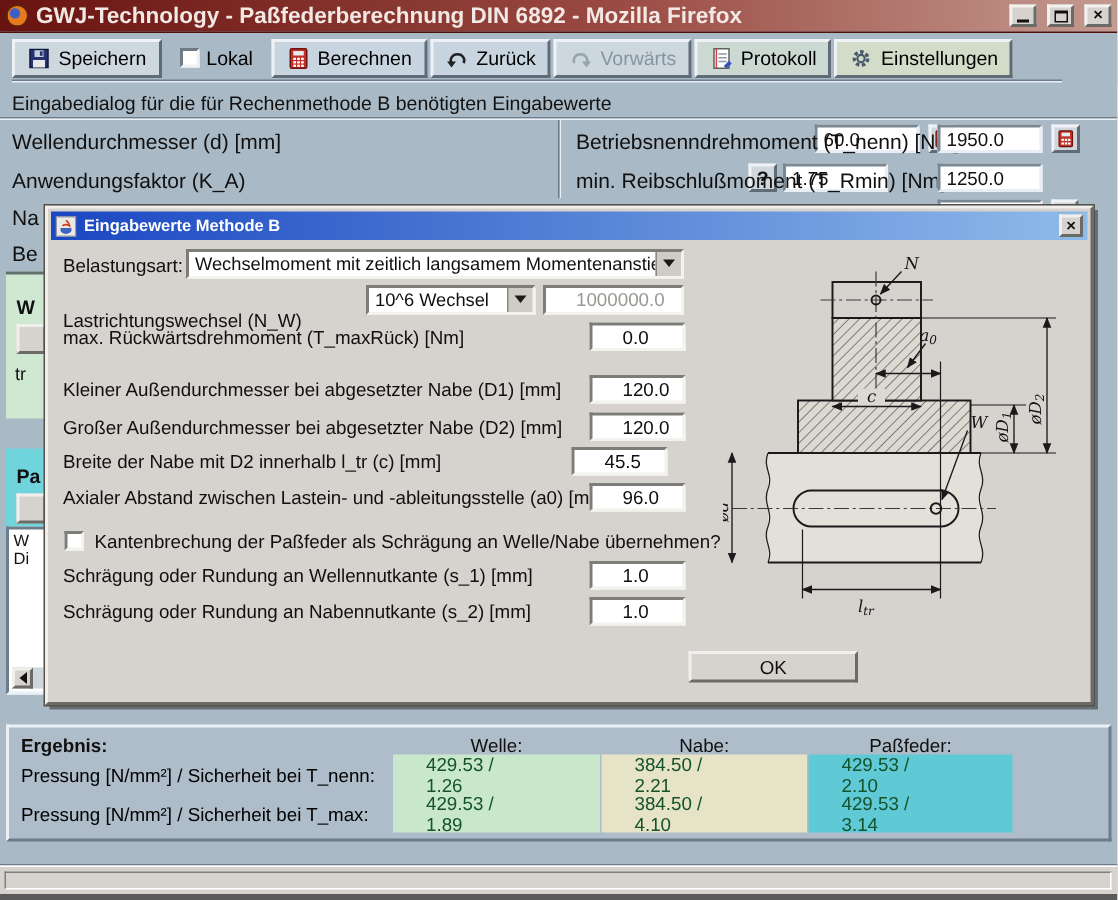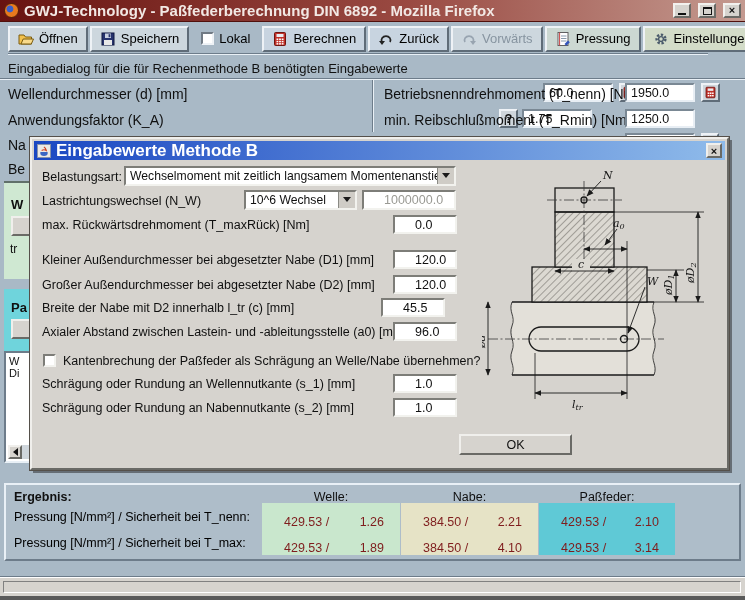--- a/index.html
+++ b/index.html
@@ -61,21 +61,21 @@
   .scrollbtn { width:14px; height:14px; background:#d6d3ce; border:2px solid;
     border-color:#f0efec #6a6a66 #6a6a66 #f0efec; display:flex; align-items:center; justify-content:center; }
   .tri-left { width:0; height:0; border:4px solid transparent; border-right:5px solid #111; margin-left:-3px; }
 
   
   .dialog { position:absolute; left:30px; top:137px; width:699px; height:333px; background:#d6d3ce;
     border:2px solid; border-color:#f0efec #6a6a66 #6a6a66 #f0efec; outline:1px solid #55504a;
     box-shadow:3px 3px 0 rgba(35,35,35,.5); z-index:10; }
   .dtitle { position:absolute; left:2px; top:2px; width:691px; height:19px;
     background:linear-gradient(to right,#1a47c2,#8fbbea); display:flex; align-items:center; gap:5px; padding:0 3px; }
-  .dtitle-txt { color:#fff; font-weight:bold; font-size:17px; flex:1; }
+  .dtitle-txt { color:#fff; font-weight:bold; font-size:11px; flex:1; }
   .dclose { width:16px; height:15px; background:#d6d3ce; border:2px solid;
     border-color:#f0efec #6a6a66 #6a6a66 #f0efec; display:flex; align-items:center; justify-content:center;
     font-size:11px; font-weight:bold; color:#111; }
   .dlabel { position:absolute; font-size:12.5px; color:#101010; white-space:nowrap; }
   .dfield { position:absolute; background:#fff; border:2px solid; border-color:#7d7d78 #f2f2ee #f2f2ee #7d7d78;
     font-size:12.5px; padding:1px 20px; color:#101010; white-space:nowrap; overflow:hidden; }
   .dfield.off { color:#9a9a94; }
   .dcombo { position:absolute; background:#fff; border:2px solid; border-color:#7d7d78 #f2f2ee #f2f2ee #7d7d78;
     display:flex; align-items:stretch; }
   .dcombo .val { flex:1; font-size:12.2px; padding:1px 0 0 4px; white-space:nowrap; overflow:hidden; color:#101010; }
@@ -95,22 +95,22 @@
   .ldr { stroke:#1a1a1a; stroke-width:.9; fill:none; marker-end:url(#arr); }
   .dtx { font:italic 11px "DejaVu Serif",serif; fill:#141414; }
 
   
   .results { position:absolute; left:4px; top:483px; width:737px; height:78px; background:#aebdc9;
     border:2px solid; border-color:#e9f0f6 #6d7c8a #6d7c8a #e9f0f6; }
   .res-title { position:absolute; left:8px; top:5px; font-size:12.5px; font-weight:bold; color:#101010; }
   .res-colhead { position:absolute; top:5px; font-size:12.5px; color:#101010; text-align:center; }
   .res-rowlabel { position:absolute; left:8px; font-size:12.5px; color:#000000; white-space:nowrap; }
   .res-block { position:absolute; top:18px; height:52px; }
-  .cellrow { height:26px; display:flex; align-items:flex-end; justify-content:space-between;
-    padding:0 16px 0 22px; font-size:12.5px; color:#7f1d1d; }
+  .cellrow { height:26px; display:flex; align-items:flex-start; justify-content:space-between;
+    padding:0 16px 0 22px; font-size:12.5px; color:#14532d;flex-direction:column; }
 
   
   .statusline { position:absolute; top:576px; left:0; width:745px; height:1px; background:#6d7c8a; }
   .statusbar { position:absolute; top:577px; left:0; width:745px; height:19px; background:#d6d3ce;
     border-top:1px solid #fff; }
   .status-inner { position:absolute; left:3px; top:3px; width:738px; height:12px;
     border:1px solid; border-color:#808080 #fff #fff #808080; }
   .bottomedge { position:absolute; top:596px; left:0; width:745px; height:4px; background:#5a5a5a; }
 </style>
 </head>
@@ -124,27 +124,20 @@
     <span class="winbtn">
         <span class="glyph-min"></span>
       </span>
     <span class="winbtn">
         <span class="glyph-max"></span>
       </span>
     <span class="winbtn">×</span>
   </div>
 
   <div class="toolbar">
-    <button class="tbtn">
-      <svg width="16" height="16" viewBox="0 0 16 16">
-          <path d="M1 13 L1 4 L6 4 L7.5 6 L13.5 6 L13.5 13 Z" fill="#f2c14e" stroke="#7a5c10"></path>
-          <path d="M3 13 L5.2 8 L15.5 8 L13.3 13 Z" fill="#f8da8c" stroke="#7a5c10"></path>
-        </svg>
-      <span>Öffnen</span>
-    </button>
     <button class="tbtn">
       <svg width="16" height="16" viewBox="0 0 16 16">
           <rect x="2" y="2" width="12" height="12" fill="#27336e" stroke="#101840"></rect>
           <rect x="5" y="2.5" width="6" height="4.5" fill="#c8d0e0"></rect>
           <rect x="8.6" y="3.2" width="1.8" height="3" fill="#27336e"></rect>
           <rect x="4" y="9" width="8" height="5" fill="#e8e8e8"></rect>
         </svg>
       <span>Speichern</span>
     </button>
     <span class="lokal-wrap">
@@ -185,21 +178,21 @@
     </button>
     <button class="tbtn t-proto">
       <svg width="16" height="16" viewBox="0 0 16 16">
           <rect x="3" y="1.5" width="10" height="13" fill="#fff" stroke="#606060"></rect>
           <line x1="4.6" y1="1.5" x2="4.6" y2="14.5" stroke="#cc4444"></line>
           <line x1="6" y1="5" x2="11.5" y2="5" stroke="#8899aa"></line>
           <line x1="6" y1="7.5" x2="11.5" y2="7.5" stroke="#8899aa"></line>
           <line x1="6" y1="10" x2="11.5" y2="10" stroke="#8899aa"></line>
           <path d="M9.5 13 L13 9.5 L14.8 11.3 L11.3 14.8 Z" fill="#3355bb"></path>
         </svg>
-      <span>Pressung</span>
+      <span>Protokoll</span>
     </button>
     <button class="tbtn t-sett">
       <svg width="16" height="16" viewBox="0 0 16 16">
           <circle cx="8" cy="8" r="4.4" fill="none" stroke="#4a5a6a" stroke-width="2.4" stroke-dasharray="2.3 1.7"></circle>
           <circle cx="8" cy="8" r="2.4" fill="none" stroke="#4a5a6a" stroke-width="1.4"></circle>
         </svg>
       <span>Einstellungen</span>
     </button>
 
   </div>
@@ -252,21 +245,21 @@
   <div class="sqbtn" style="left:701px; top:133px; width:18px; height:19px;">
       <span class="darr"></span>
     </div>
   <div class="flabel" style="left:8px; top:161px;">Be</div>
 
   <div class="panel-sliver" style="top: 181px; height: 98px; border-top: 2px solid rgb(96, 112, 106); background-color: rgb(207, 232, 210);">
     <div class="sl-head">W</div>
     <div class="sl-btn"></div>
     <div class="sl-txt">tr</div>
   </div>
-  <div class="panel-sliver" style="top: 289px; height: 64px; background-color: rgb(111, 212, 220);">
+  <div class="panel-sliver" style="top: 299px; height: 64px; background-color: rgb(111, 212, 220);">
     <div class="sl-head" style="margin-top:11px;">Pa</div>
     <div class="sl-btn"></div>
   </div>
   <div class="listbox">
     <div>W</div>
     <div>Di</div>
     <div class="hscroll">
       <span class="scrollbtn">
           <span class="tri-left"></span>
         </span>
@@ -285,21 +278,21 @@
     </div>
 
     <div class="dlabel" style="left:10px; top:31px;">Belastungsart:</div>
     <div class="dcombo" style="left:92px; top:27px; width:332px; height:20px;">
       <span class="val">Wechselmoment mit zeitlich langsamem Momentenanstieg.</span>
       <span class="arrowbtn">
           <span class="darr"></span>
         </span>
     </div>
 
-    <div class="dlabel" style="left:10px; top:55px;">Lastrichtungswechsel (N_W)</div>
+    <div class="dlabel" style="left:10px; top:68px;">Lastrichtungswechsel (N_W)</div>
     <div class="dcombo" style="left:212px; top:51px; width:113px; height:20px;">
       <span class="val">10^6 Wechsel</span>
       <span class="arrowbtn">
           <span class="darr"></span>
         </span>
     </div>
     <div class="dfield off" style="left:330px; top:51px; width:94px; height:20px;">1000000.0</div>
 
     <div class="dlabel" style="left:10px; top:79px;">max. Rückwärtsdrehmoment (T_maxRück) [Nm]</div>
     <div class="dfield" style="left:361px; top:76px; width:64px; height:19px;">0.0</div>

